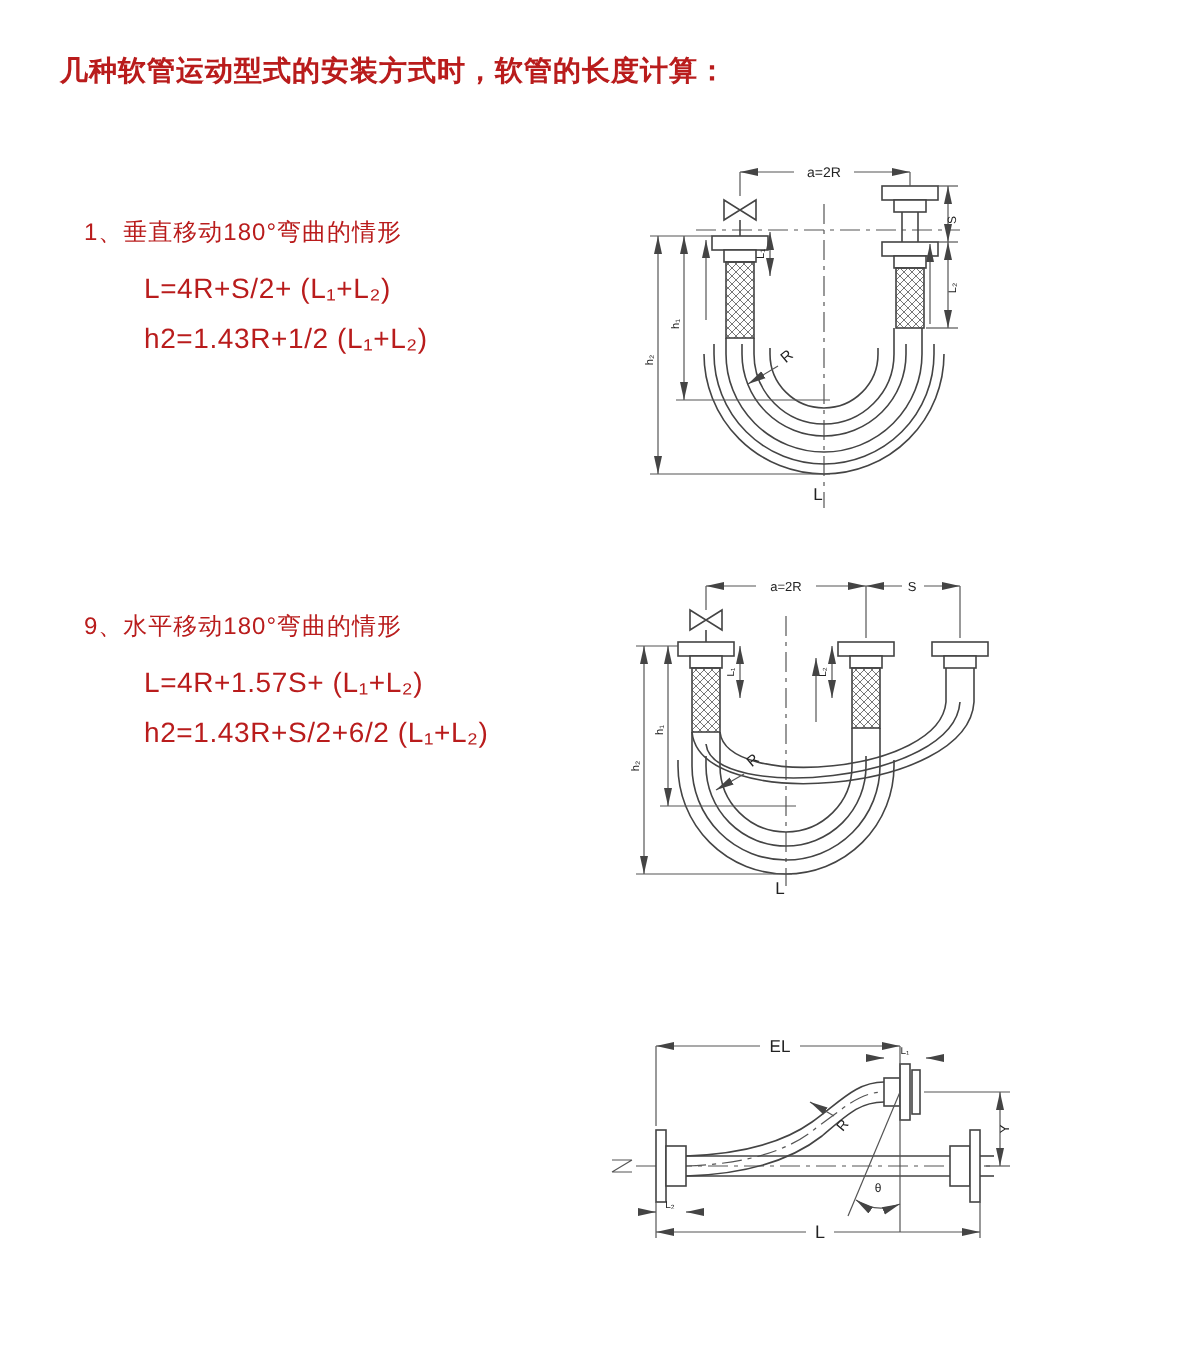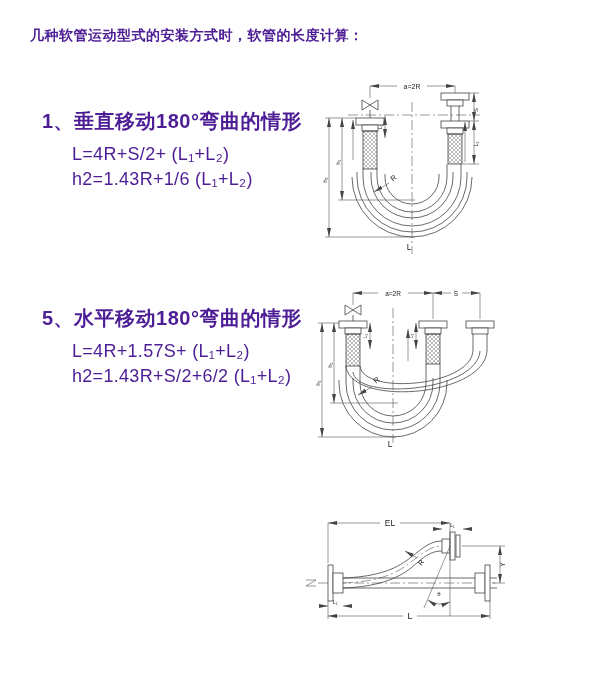--- a/index.html
+++ b/index.html
@@ -1,39 +1,39 @@
 <!DOCTYPE html>
 <html><head>
 <meta charset="utf-8">
 <style>
   html,body{margin:0;padding:0;background:#ffffff;}
   .page{position:relative;width:552px;height:675px;background:#ffffff;overflow:hidden;
-        font-family:"Liberation Sans","DejaVu Sans",sans-serif;color:#4c1d95;}
+        font-family:"Liberation Sans","DejaVu Sans",sans-serif;color:#b91c1c;}
   .title{position:absolute;left:30px;top:27px;font-size:14px;font-weight:bold;letter-spacing:.5px;}
   .sec{position:absolute;left:42px;width:275px;}
-  .sec-h{font-size:20px;font-weight:bold;letter-spacing:.5px;margin:0 0 9px 0;}
-  .formula{font-size:18px;letter-spacing:.3px;margin:0 0 0 30px;height:25px;line-height:20px;}
+  .sec-h{font-size:12px;font-weight:normal;letter-spacing:.5px;margin:0 0 9px 0;}
+  .formula{font-size:14px;letter-spacing:.3px;margin:0 0 0 30px;height:25px;line-height:20px;}
   .diag{position:absolute;}
   svg text{font-family:"Liberation Sans","DejaVu Sans",sans-serif;fill:#222;}
 </style>
 </head>
 <body>
 
 <div class="page">
 
   <div class="title">几种软管运动型式的安装方式时，软管的长度计算：</div>
 
   <div class="sec" style="top:108px">
     <div class="sec-h">1、垂直移动180°弯曲的情形</div>
     <div class="formula">L=4R+S/2+ (L₁+L₂)</div>
-    <div class="formula">h2=1.43R+1/6 (L₁+L₂)</div>
+    <div class="formula">h2=1.43R+1/2 (L₁+L₂)</div>
   </div>
 
   <div class="sec" style="top:305px">
-    <div class="sec-h">5、水平移动180°弯曲的情形</div>
+    <div class="sec-h">9、水平移动180°弯曲的情形</div>
     <div class="formula">L=4R+1.57S+ (L₁+L₂)</div>
     <div class="formula">h2=1.43R+S/2+6/2 (L₁+L₂)</div>
   </div>
 
 
   <svg class="diag" style="left:312px;top:72px" width="280" height="195" viewBox="0 0 280 195">
     <defs>
       <marker id="arr" markerUnits="userSpaceOnUse" markerWidth="9" markerHeight="6" refX="9" refY="3" orient="auto-start-reverse">
         <path d="M0,1 L9,3 L0,5 Z" fill="#444"></path>
       </marker>

